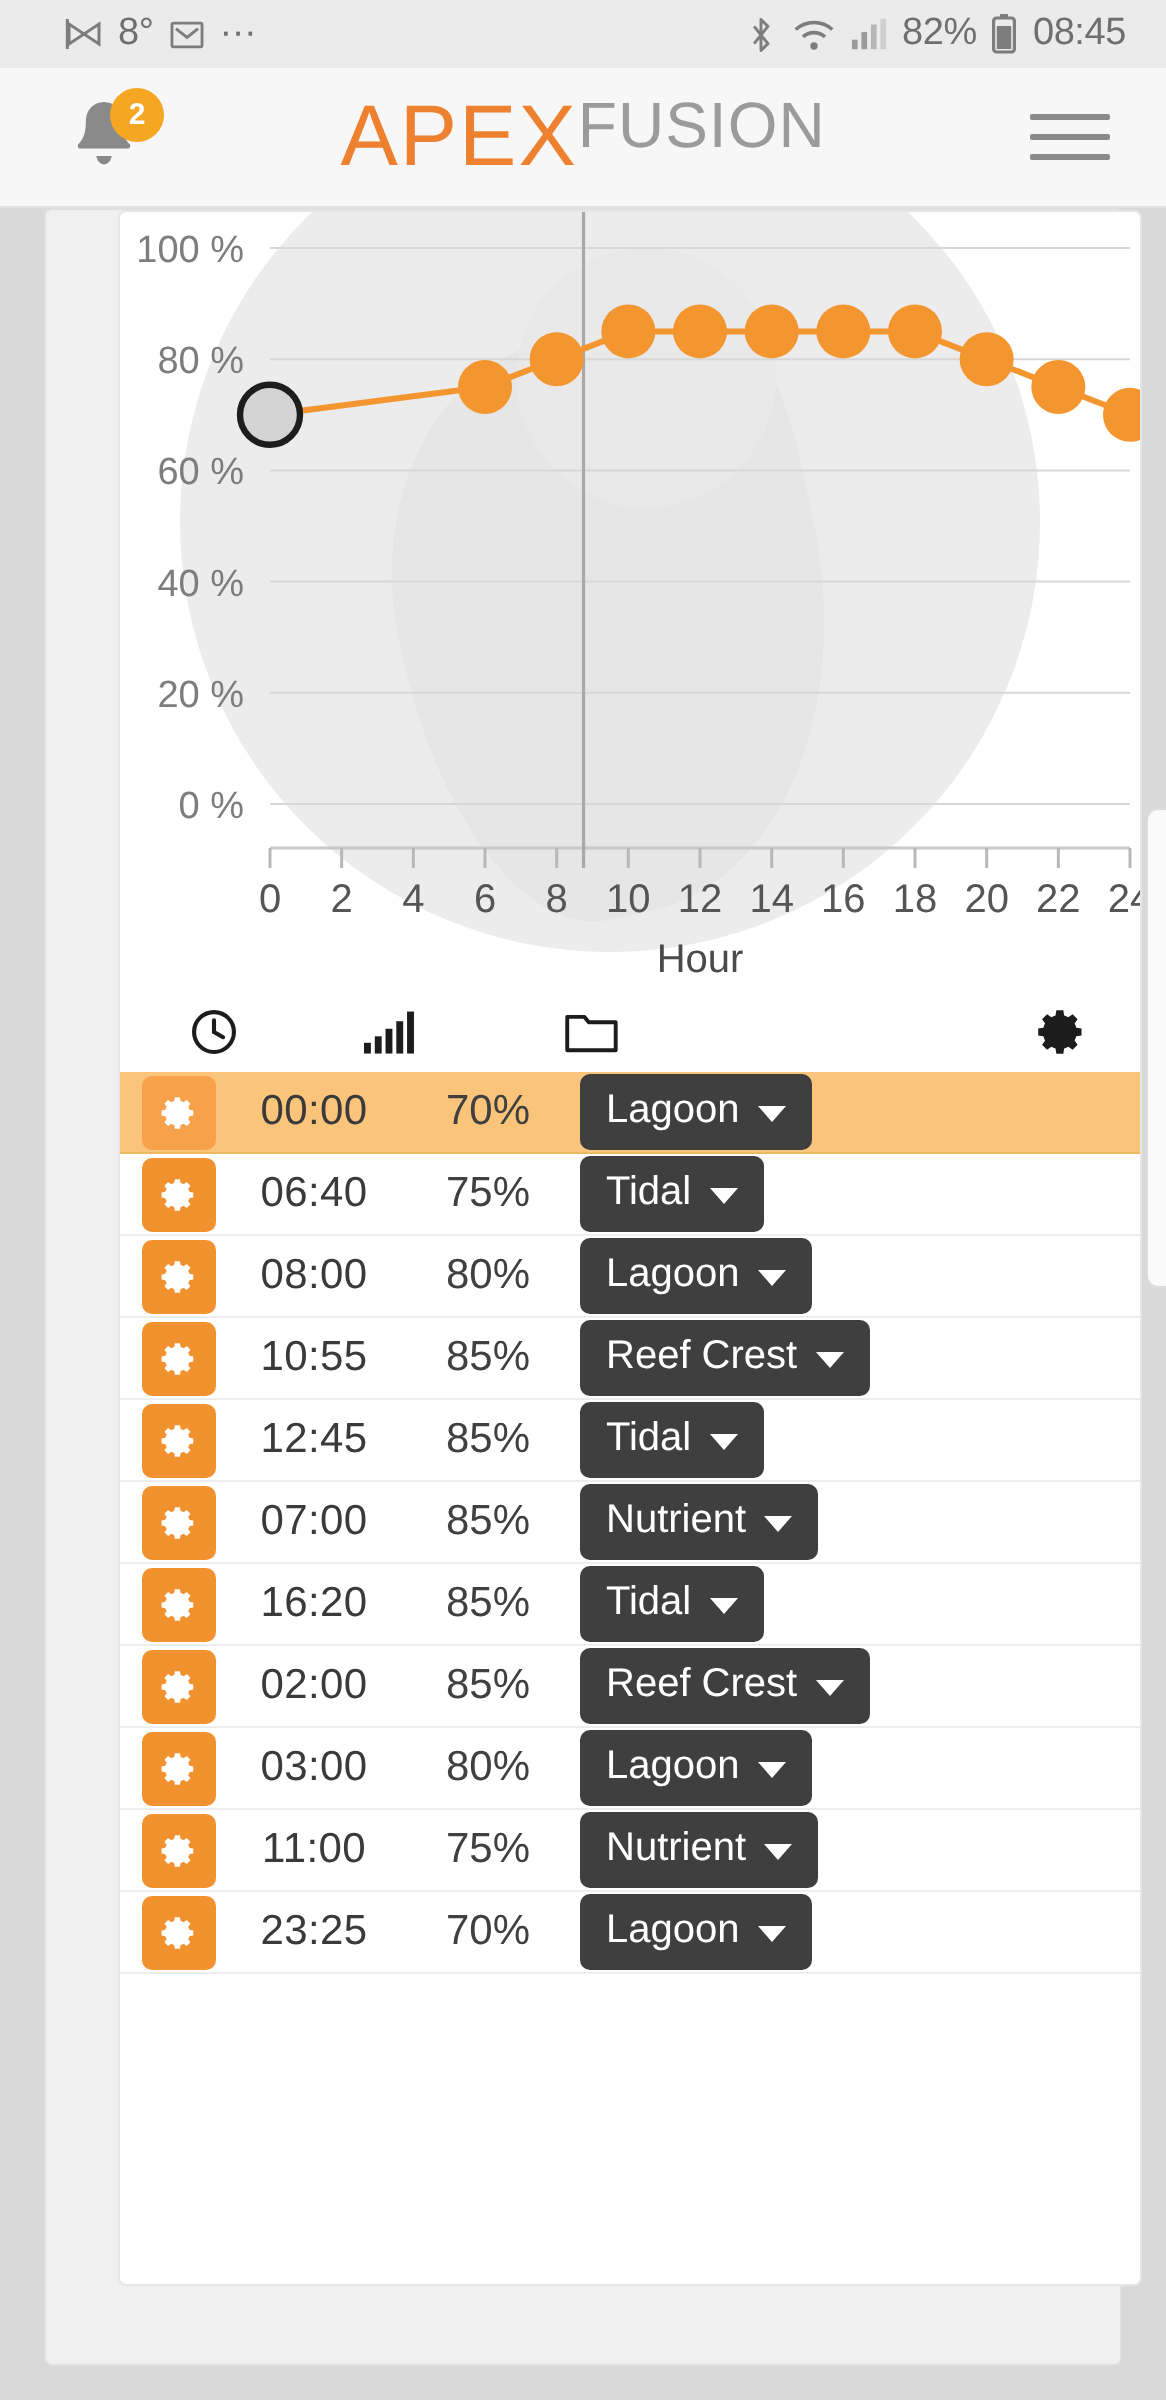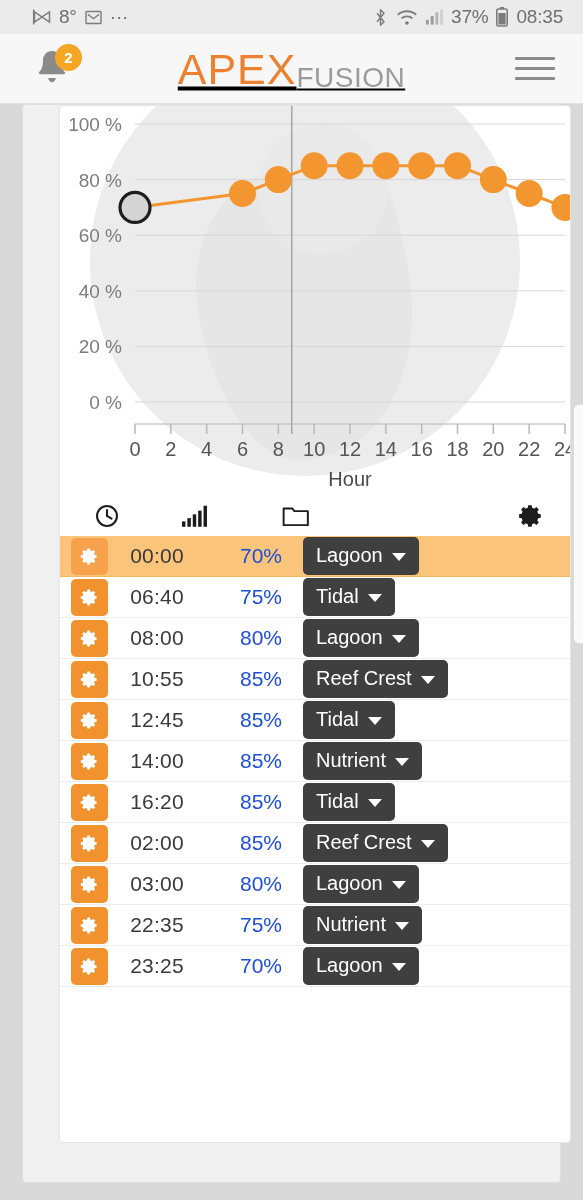--- a/index.html
+++ b/index.html
@@ -36,30 +36,29 @@
   .badge {
     position: absolute; right: -4px; top: -3px;
     width: 27px; height: 27px; border-radius: 50%;
     background: #f5a623; color: #fff;
     font-size: 15px; font-weight: bold;
     display: flex; align-items: center; justify-content: center;
   }
   .logo {
     position: absolute; left: 50%; top: 50%;
     transform: translate(-50%, -50%);
-    display: flex; align-items: flex-end;
+    display: flex; align-items: flex-start;
     white-space: nowrap;
-    text-decoration: underline;
   }
   .logo-apex {
     font-size: 43px; color: #ee8130;
     letter-spacing: 1px; font-weight: 300;
   }
   .logo-fusion {
-    font-size: 28px; color: #9b9b9b;
+    font-size: 32px; color: #9b9b9b;
     letter-spacing: 0.5px; font-weight: 300;
   }
   .hamburger {
     margin-left: auto; margin-right: 28px;
     width: 40px; display: flex; flex-direction: column; gap: 7px;
   }
   .hamburger span { display: block; height: 3px; background: #8a8a8a; border-radius: 1px; }
 
   
   .page {
@@ -141,24 +140,24 @@
     background: #f2922f;
     display: flex; align-items: center; justify-content: center;
     flex: 0 0 auto;
   }
   .row.sel .gear-btn { background: #f7a24a; }
   .cell-time {
     width: 98px; text-align: center;
     font-size: 21px; color: #3a3a3a; letter-spacing: 0.2px;
   }
   .cell-pct {
-    width: 76px; text-align: right;
-    font-size: 21px; color: #1d4ed8;
-  }
-  .cell-prof { margin-left: 21px; }
+    width: 76px; text-align: center;
+    font-size: 21px; color: #404040;
+  }
+  .cell-prof { margin-left: 8px; }
   .dd {
     display: inline-flex; align-items: center; gap: 9px;
     background: #3f3f3f; color: #fff;
     border-radius: 5px;
     padding: 7px 13px 8px 13px;
     font-size: 20px; white-space: nowrap;
   }
   .caret {
     width: 0; height: 0;
     border-left: 7px solid transparent;
@@ -201,29 +200,29 @@
         </svg>
     </span>
     <span class="sb-ico">
       <svg width="19" height="18" viewBox="0 0 20 18">
           <rect x="1" y="12" width="3" height="5" fill="#9a9a9a"></rect>
           <rect x="6" y="8" width="3" height="9" fill="#9a9a9a"></rect>
           <rect x="11" y="4" width="3" height="13" fill="#b5b5b5"></rect>
           <rect x="16" y="1" width="3" height="16" fill="#cfcfcf"></rect>
         </svg>
     </span>
-    <span class="sb-text">37%</span>
+    <span class="sb-text">82%</span>
     <span class="sb-ico">
       <svg width="14" height="20" viewBox="0 0 12 20">
           <rect x="4" y="0" width="4" height="2" fill="#7d7d7d"></rect>
           <rect x="0.8" y="2" width="10.4" height="17" rx="1.5" fill="none" stroke="#7d7d7d" stroke-width="1.6"></rect>
           <rect x="2.4" y="6" width="7.2" height="11.5" fill="#7d7d7d"></rect>
         </svg>
     </span>
-    <span class="sb-text">08:35</span>
+    <span class="sb-text">08:45</span>
   </div>
 </div>
 
 <div class="appbar">
   <div class="bell-wrap">
     <svg width="40" height="42" viewBox="0 0 24 26">
       <path d="M12 2.5c-3.3 0-5.6 2.6-5.6 5.9 0 4.4-1.3 6-2.3 7.1-.5.5-.2 1.4.6 1.4h14.6c.8 0 1.1-.9.6-1.4-1-1.1-2.3-2.7-2.3-7.1 0-3.3-2.3-5.9-5.6-5.9z" fill="#8a8a8a"></path>
       <path d="M9.6 19.2c.3 1.6 1.3 2.6 2.4 2.6s2.1-1 2.4-2.6z" fill="#8a8a8a"></path>
     </svg>
     <div class="badge">2</div>
@@ -422,21 +421,21 @@
                   <span class="caret"></span>
                 </div></div>
             </div>
             <div class="row">
               <div class="gear-btn">
                 <svg width="19" height="19" viewBox="0 0 24 24">
                   <path fill="#ffffff" d="M12 8.3a3.7 3.7 0 1 0 0 7.4 3.7 3.7 0 0 0 0-7.4zm0 5.6a1.9 1.9 0 1 1 0-3.8 1.9 1.9 0 0 1 0 3.8z"></path>
                   <path fill="#ffffff" d="M21 13.6v-3.2l-2.4-.4a7 7 0 0 0-.8-1.9l1.4-2-2.3-2.3-2 1.4a7 7 0 0 0-1.9-.8L12.6 2h-3.2l-.4 2.4a7 7 0 0 0-1.9.8l-2-1.4L2.8 6.1l1.4 2a7 7 0 0 0-.8 1.9L1 10.4v3.2l2.4.4c.2.7.5 1.3.8 1.9l-1.4 2 2.3 2.3 2-1.4c.6.3 1.2.6 1.9.8l.4 2.4h3.2l.4-2.4c.7-.2 1.3-.5 1.9-.8l2 1.4 2.3-2.3-1.4-2c.3-.6.6-1.2.8-1.9z"></path>
                 </svg>
               </div>
-              <div class="cell-time">14:00</div>
+              <div class="cell-time">07:00</div>
               <div class="cell-pct">85%</div>
               <div class="cell-prof"><div class="dd">
                   <span>Nutrient</span>
                   <span class="caret"></span>
                 </div></div>
             </div>
             <div class="row">
               <div class="gear-btn">
                 <svg width="19" height="19" viewBox="0 0 24 24">
                   <path fill="#ffffff" d="M12 8.3a3.7 3.7 0 1 0 0 7.4 3.7 3.7 0 0 0 0-7.4zm0 5.6a1.9 1.9 0 1 1 0-3.8 1.9 1.9 0 0 1 0 3.8z"></path>
@@ -478,21 +477,21 @@
                   <span class="caret"></span>
                 </div></div>
             </div>
             <div class="row">
               <div class="gear-btn">
                 <svg width="19" height="19" viewBox="0 0 24 24">
                   <path fill="#ffffff" d="M12 8.3a3.7 3.7 0 1 0 0 7.4 3.7 3.7 0 0 0 0-7.4zm0 5.6a1.9 1.9 0 1 1 0-3.8 1.9 1.9 0 0 1 0 3.8z"></path>
                   <path fill="#ffffff" d="M21 13.6v-3.2l-2.4-.4a7 7 0 0 0-.8-1.9l1.4-2-2.3-2.3-2 1.4a7 7 0 0 0-1.9-.8L12.6 2h-3.2l-.4 2.4a7 7 0 0 0-1.9.8l-2-1.4L2.8 6.1l1.4 2a7 7 0 0 0-.8 1.9L1 10.4v3.2l2.4.4c.2.7.5 1.3.8 1.9l-1.4 2 2.3 2.3 2-1.4c.6.3 1.2.6 1.9.8l.4 2.4h3.2l.4-2.4c.7-.2 1.3-.5 1.9-.8l2 1.4 2.3-2.3-1.4-2c.3-.6.6-1.2.8-1.9z"></path>
                 </svg>
               </div>
-              <div class="cell-time">22:35</div>
+              <div class="cell-time">11:00</div>
               <div class="cell-pct">75%</div>
               <div class="cell-prof"><div class="dd">
                   <span>Nutrient</span>
                   <span class="caret"></span>
                 </div></div>
             </div>
             <div class="row">
               <div class="gear-btn">
                 <svg width="19" height="19" viewBox="0 0 24 24">
                   <path fill="#ffffff" d="M12 8.3a3.7 3.7 0 1 0 0 7.4 3.7 3.7 0 0 0 0-7.4zm0 5.6a1.9 1.9 0 1 1 0-3.8 1.9 1.9 0 0 1 0 3.8z"></path>

